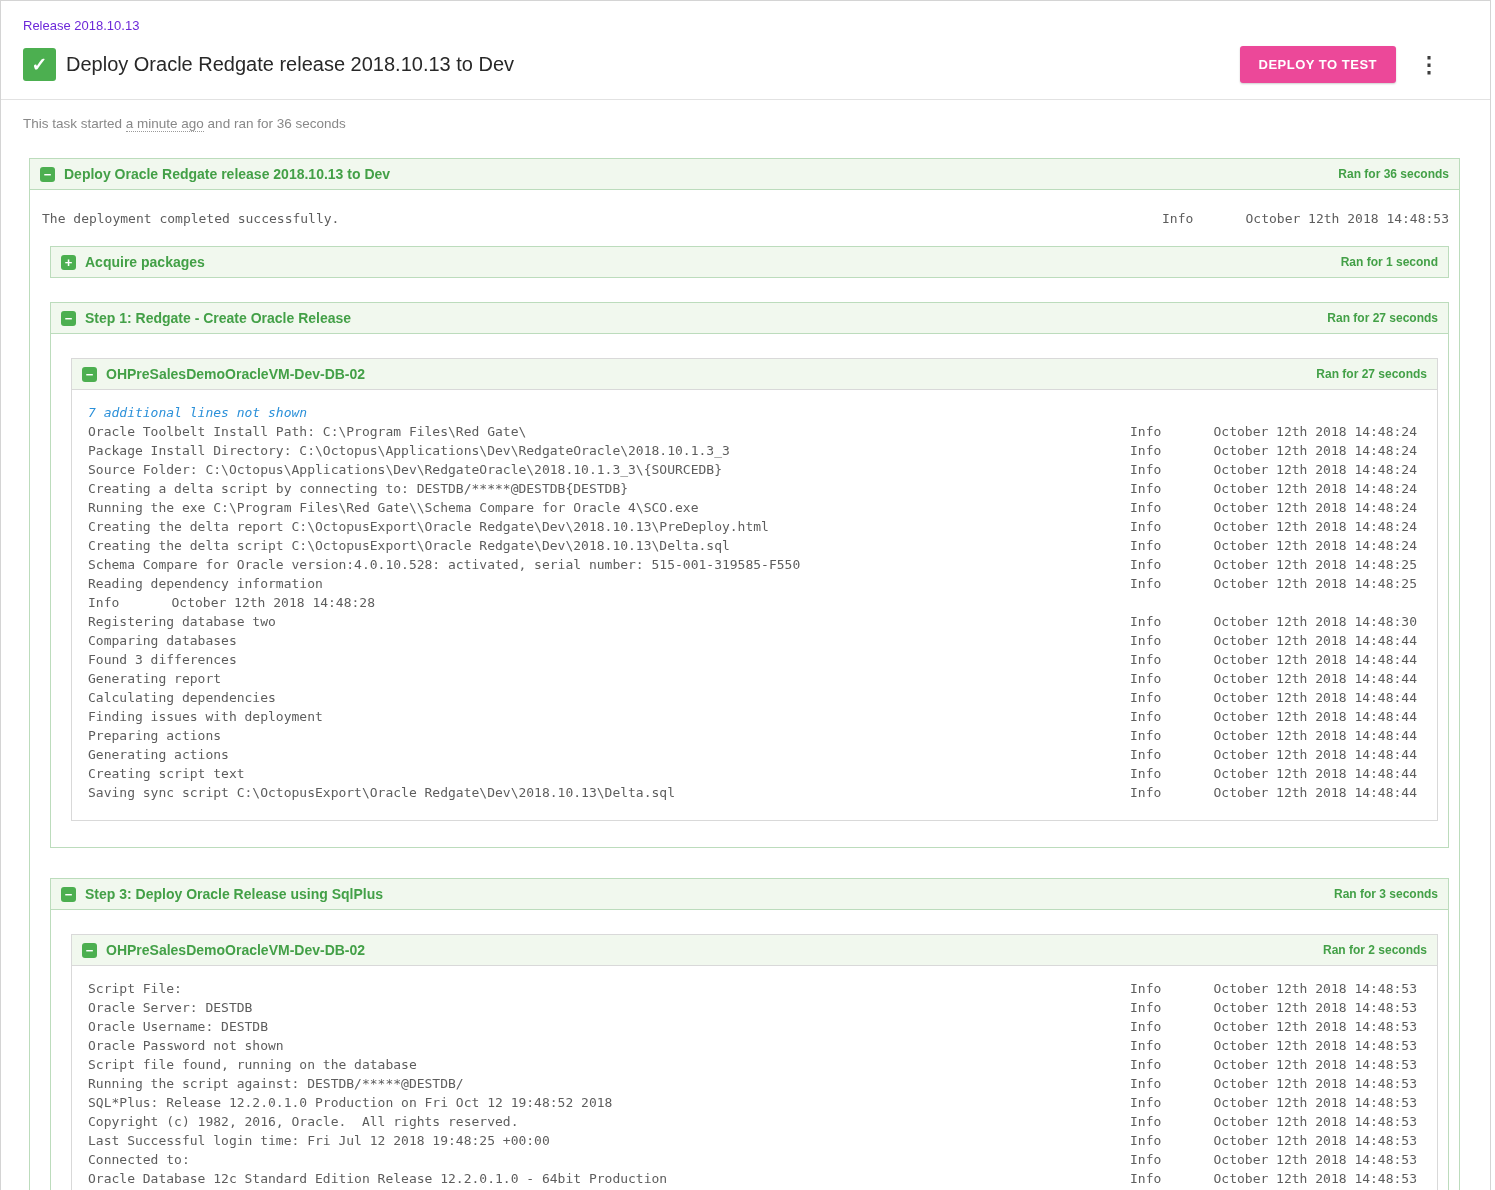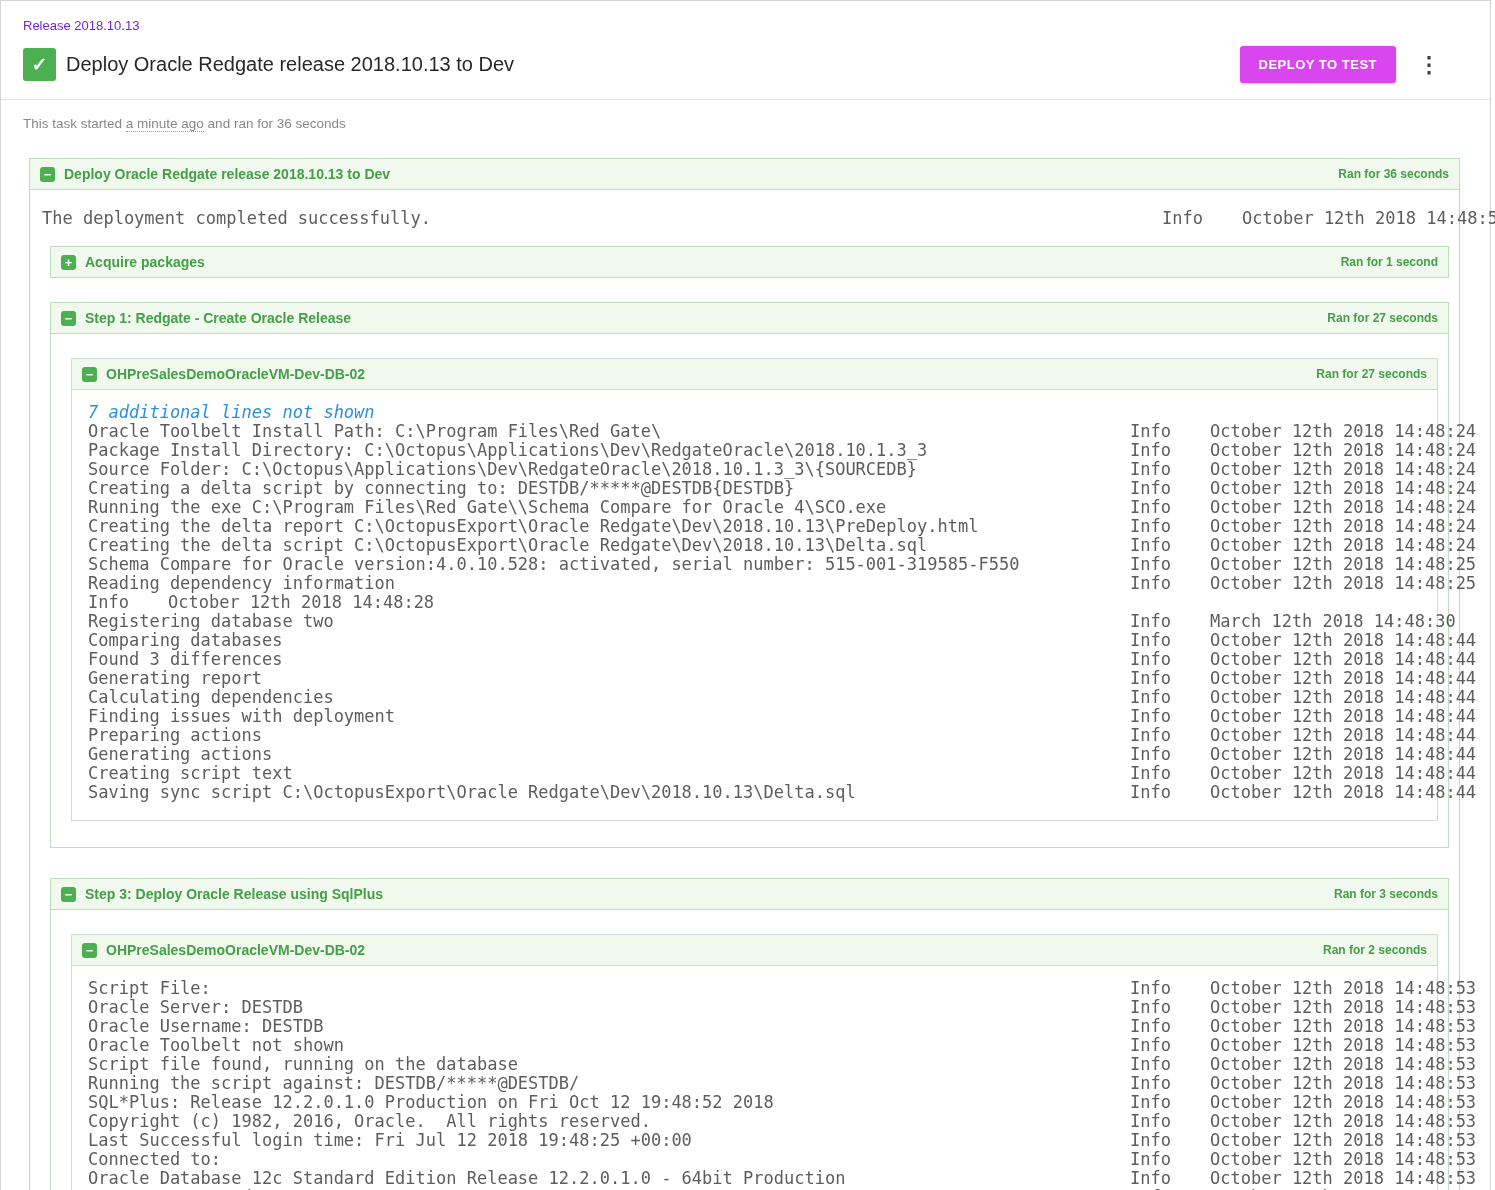--- a/index.html
+++ b/index.html
@@ -26,21 +26,21 @@
   .title-left { display: flex; align-items: center; }
   .check {
     width: 33px; height: 33px; border-radius: 3px; background: #4CAF50;
     color: #fff; font-size: 19px; font-weight: bold;
     display: flex; align-items: center; justify-content: center;
     flex: 0 0 auto;
   }
   .page-title { font-size: 20px; font-weight: 400; color: #282828; margin-left: 10px; }
   .title-right { display: flex; align-items: center; gap: 18px; padding-right: 24px; }
   .deploy-btn {
-    background: #d946ef; color: #fff; border: none; border-radius: 3px;
+    background: #ec4899; color: #fff; border: none; border-radius: 3px;
     font-family: "Liberation Sans", sans-serif;
     font-size: 13px; font-weight: bold; letter-spacing: 0.5px;
     padding: 11px 19px; cursor: pointer;
     box-shadow: 0 1px 2px rgba(0,0,0,0.2);
   }
   .dots { font-size: 22px; color: #3d3d3d; cursor: pointer; line-height: 1; padding: 4px; font-weight: bold; }
   
   .summary { padding: 16px 22px 13px 22px; font-size: 13.5px; color: #888; }
   .summary .ago { border-bottom: 1px dotted #9a9a9a; cursor: pointer; }
   
@@ -66,21 +66,21 @@
   .step-box { margin-top: 24px; }
   .step3-box { margin-top: 30px; }
   .step-body { padding: 24px 10px 26px 20px; }
   .machine-box { border: 1px solid #d9d9d9; }
   .machine-box > .box-header { border-bottom: 1px solid #d9d9d9; }
   .machine-body { padding: 13px 20px 18px 16px; }
   
   .log-row {
     display: flex; align-items: baseline;
     font-family: "DejaVu Sans Mono", monospace;
-    font-size: 17px; line-height: 19px; color: #5d5d5d;
+    font-size: 13px; line-height: 19px; color: #5d5d5d;
   }
   .log-row .msg { flex: 1; white-space: pre; overflow: hidden; }
   .log-row .lvl { width: 80px; flex: 0 0 auto; }
   .log-row .time { width: 207px; flex: 0 0 auto; text-align: right; white-space: pre; }
   .result-row { margin: 19px 0 0 0; padding-right: 0px; }
   .note-row .msg { color: #2b90d9; font-style: italic; }
 </style>
 </head>
 <body>
 
@@ -207,21 +207,21 @@
   </div>
 
   <div class="log-row">
     <span class="lvl">Info</span>
     <span class="time">October 12th 2018 14:48:28</span>
   </div>
 
   <div class="log-row">
     <span class="msg">Registering database two</span>
     <span class="lvl">Info</span>
-    <span class="time">March 12th 2018 14:48:30</span>
+    <span class="time">October 12th 2018 14:48:30</span>
   </div>
 
   <div class="log-row">
     <span class="msg">Comparing databases</span>
     <span class="lvl">Info</span>
     <span class="time">October 12th 2018 14:48:44</span>
   </div>
 
   <div class="log-row">
     <span class="msg">Found 3 differences</span>
@@ -307,21 +307,21 @@
     <span class="time">October 12th 2018 14:48:53</span>
   </div>
 
   <div class="log-row">
     <span class="msg">Oracle Username: DESTDB</span>
     <span class="lvl">Info</span>
     <span class="time">October 12th 2018 14:48:53</span>
   </div>
 
   <div class="log-row">
-    <span class="msg">Oracle Toolbelt not shown</span>
+    <span class="msg">Oracle Password not shown</span>
     <span class="lvl">Info</span>
     <span class="time">October 12th 2018 14:48:53</span>
   </div>
 
   <div class="log-row">
     <span class="msg">Script file found, running on the database</span>
     <span class="lvl">Info</span>
     <span class="time">October 12th 2018 14:48:53</span>
   </div>
 

